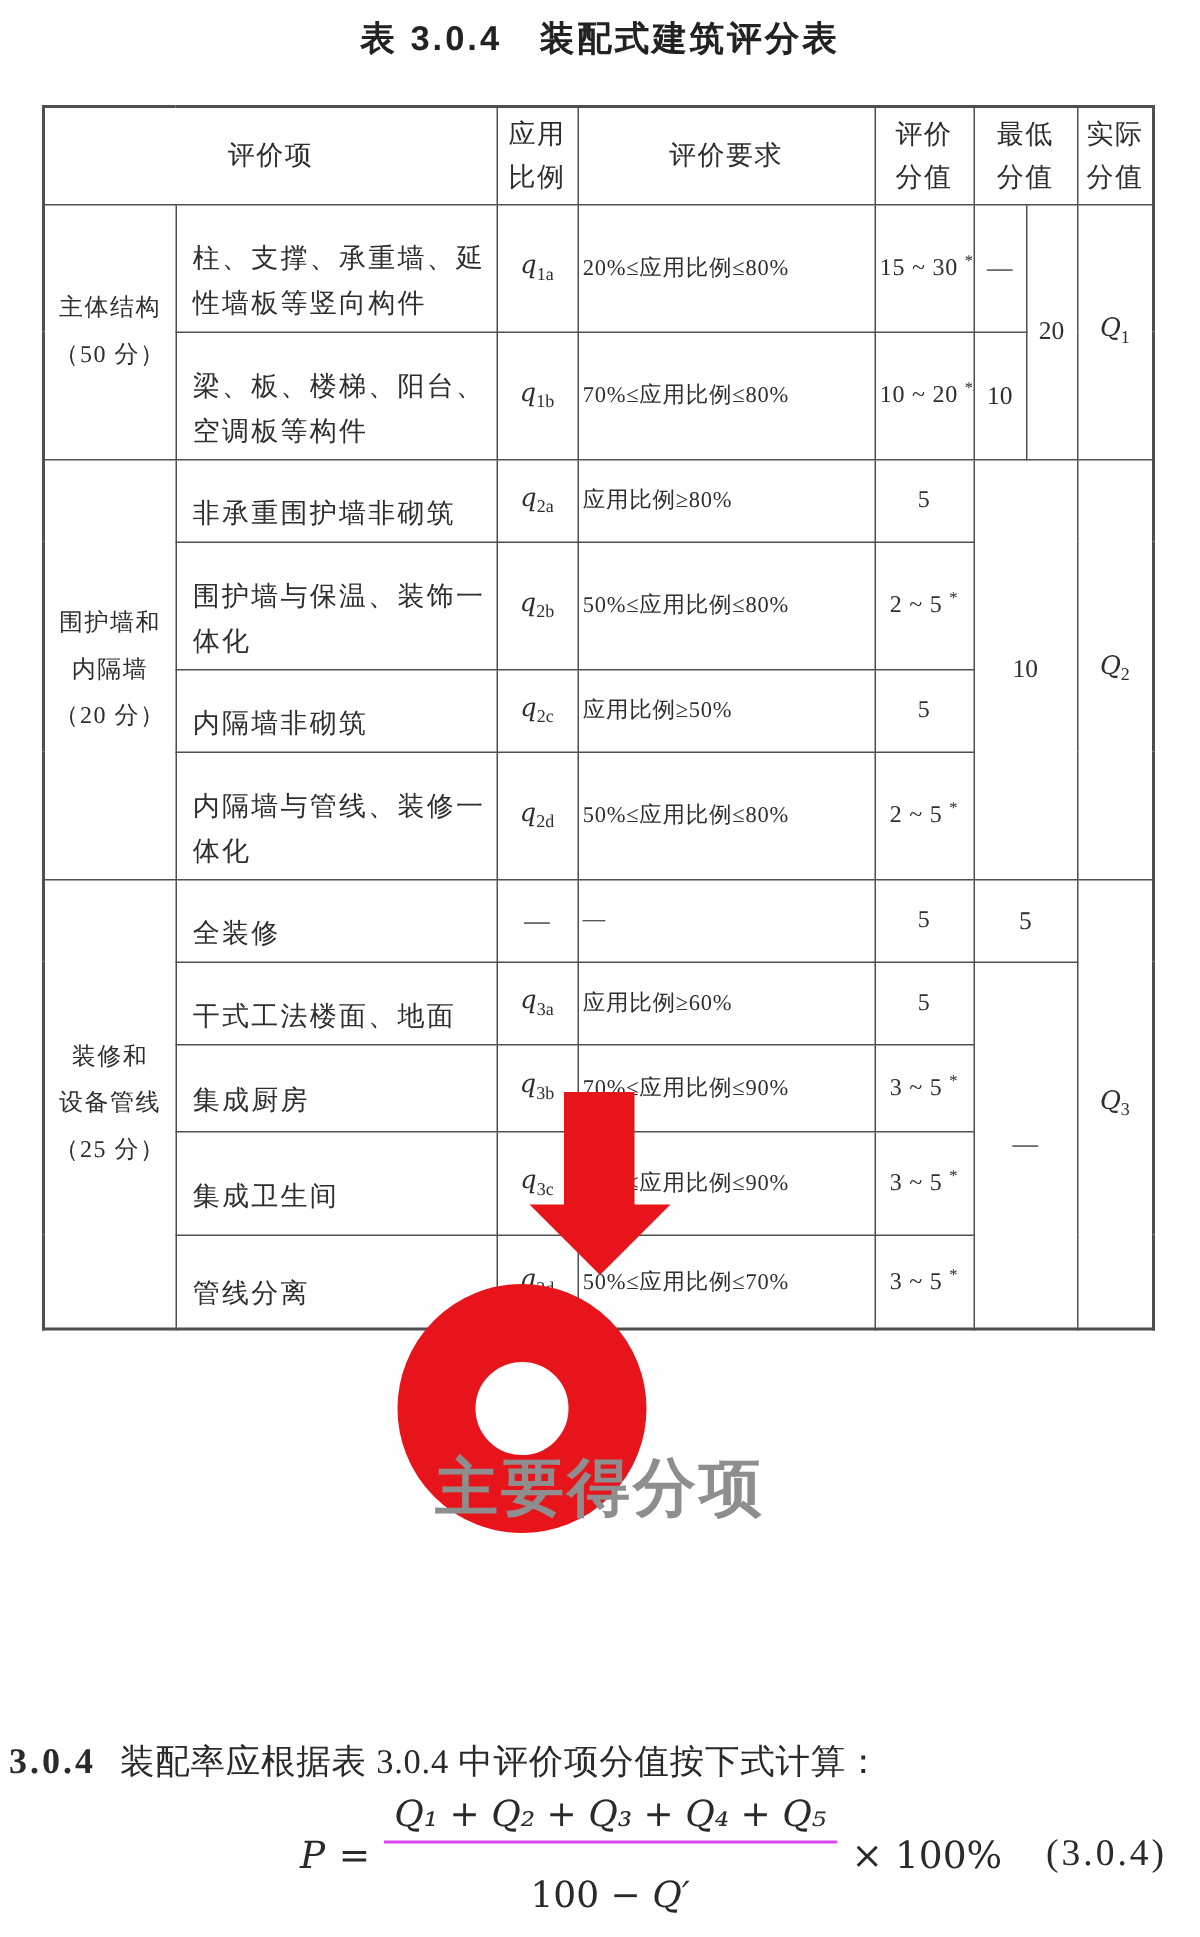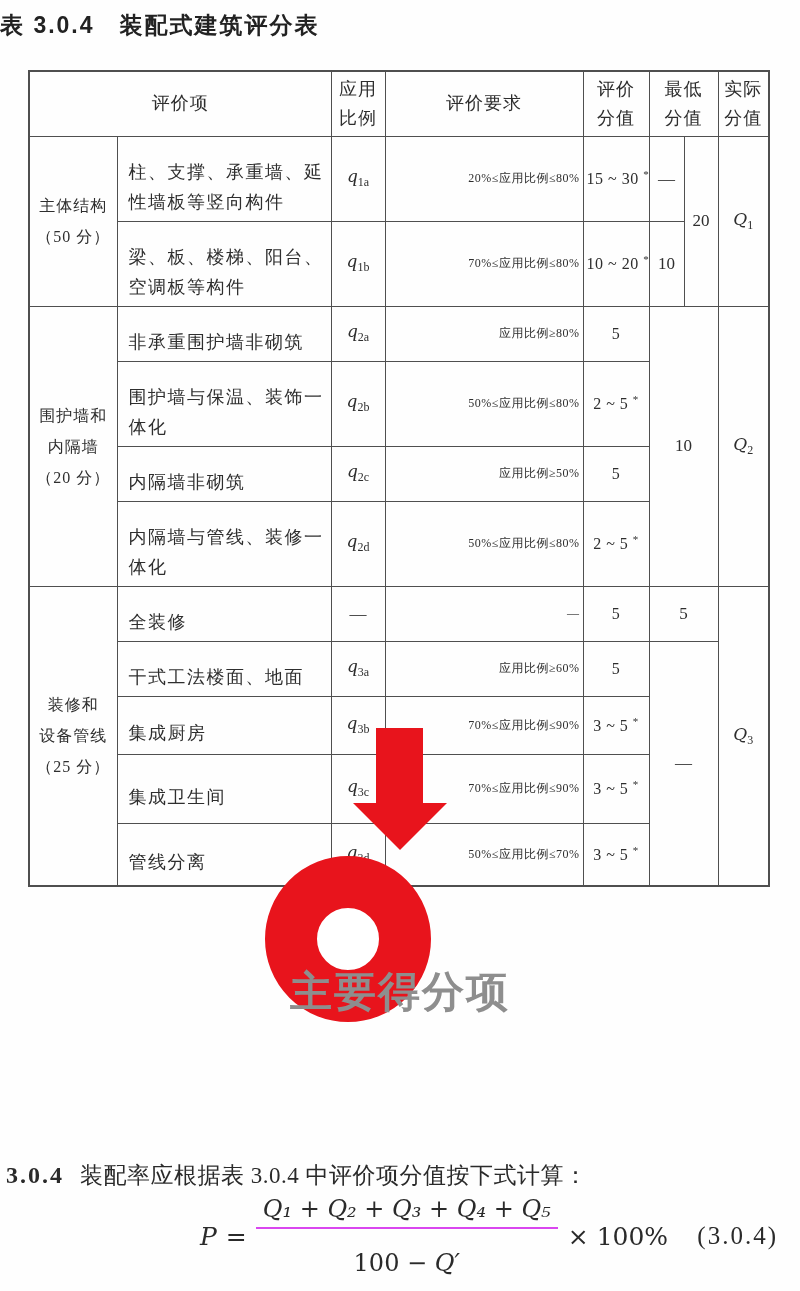--- a/index.html
+++ b/index.html
@@ -4,21 +4,21 @@
 <style>
   :root { --red:#e8141c; --gray:#8e8e8e; --border:#4f4f4f; --text:#2e2e2e; }
   * { box-sizing:border-box; }
   html,body { margin:0; padding:0; }
   body {
     width:800px; height:1291px; position:relative; background:#fefefe;
     font-family:"Liberation Serif","DejaVu Serif",serif; color:var(--text);
     overflow:hidden;
   }
   .title {
-    position:absolute; top:10px; left:0; width:100%; 
+    position:absolute; top:10px; left:0; width:100%; text-align:center;
     font-family:"Liberation Sans","DejaVu Sans",sans-serif;
     font-weight:bold; font-size:23px; letter-spacing:2px; color:#222;
   }
   table.score {
     position:absolute; top:46px; left:28px; width:740px;
     border-collapse:collapse; table-layout:fixed;
     border:2px solid var(--border);
     margin-top:24px;
   }
   .score th, .score td {
@@ -33,21 +33,21 @@
     white-space:pre-line; font-size:16px; line-height:31px;
     text-align:center; letter-spacing:1px;
   }
   td.item {
     text-align:left; padding:20px 6px 4px 11px; font-size:18px;
     line-height:30px; letter-spacing:1.5px;
   }
   td.ratio { text-align:center; font-size:17px; }
   .q { font-style:italic; font-family:"DejaVu Serif",serif; }
   td.ratio sub, td.actual sub { font-size:12px; }
-  td.req { text-align:right; font-size:12px; letter-spacing:0.5px; }
+  td.req { text-align:left; font-size:15px; letter-spacing:0.5px; }
   td.scorev { text-align:center; font-size:16px; letter-spacing:0.5px; white-space:nowrap; }
   td.scorev sup { font-size:11px; }
   td.minv { text-align:center; font-size:17px; }
   td.actual { text-align:center; font-size:17px; }
 
   .arrow-shaft {
     position:absolute; left:376px; top:728px; width:47px; height:77px;
     background:var(--red);
   }
   .arrow-head {

